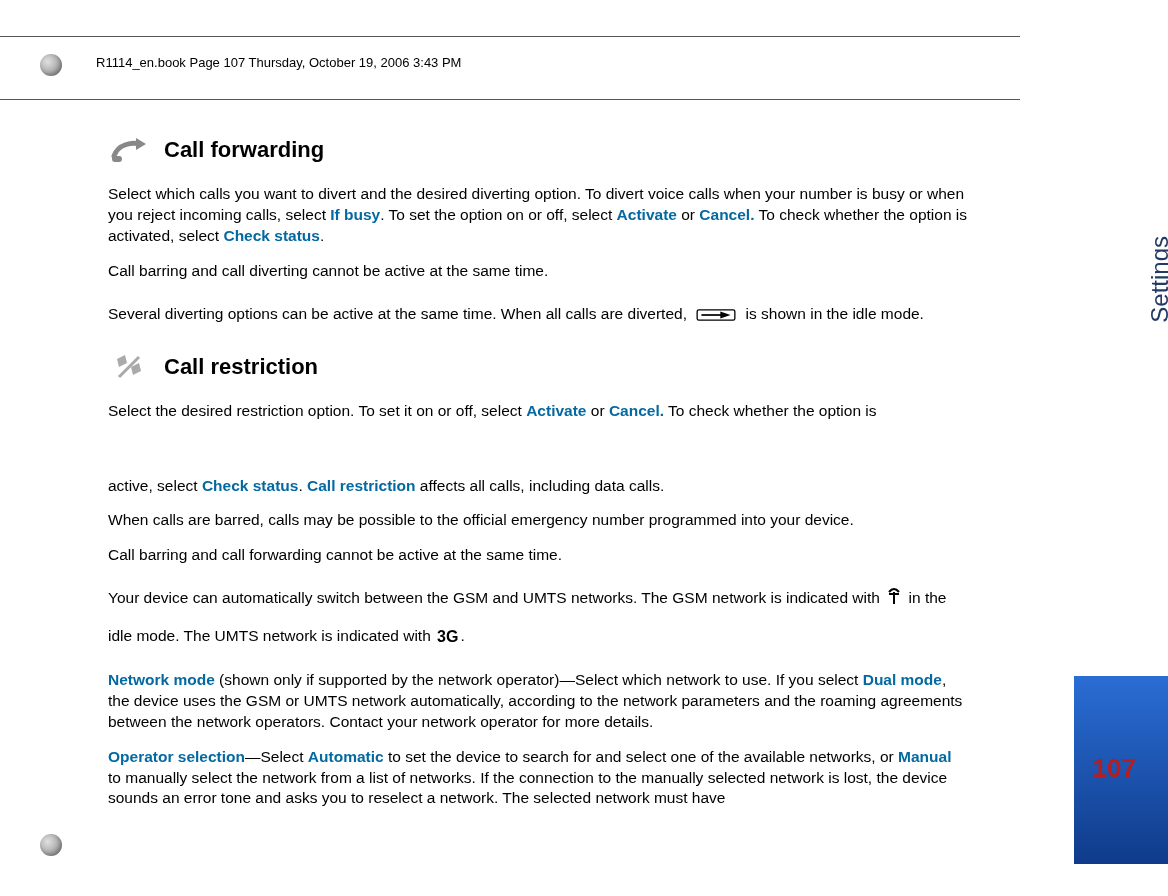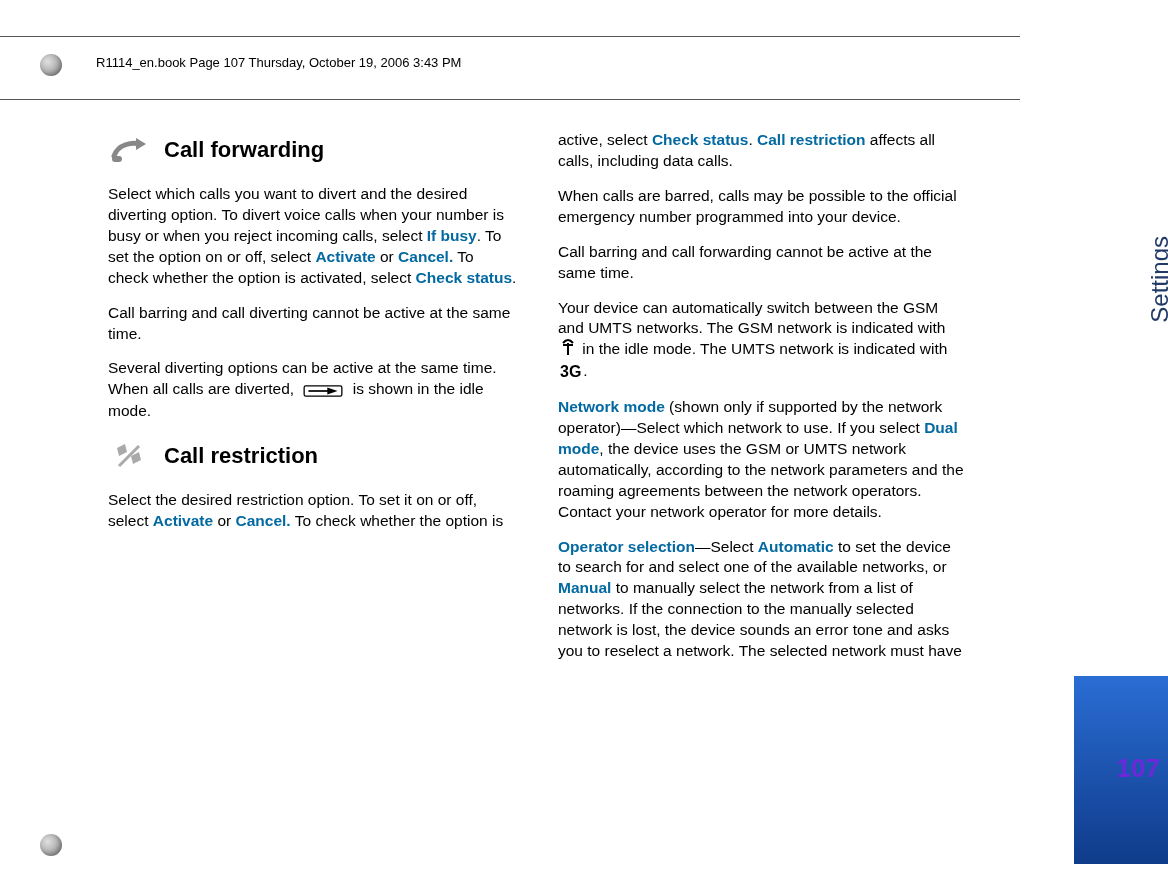--- a/index.html
+++ b/index.html
@@ -32,20 +32,21 @@
     font-family: Liberation Sans, sans-serif;
     color: #000;
   }
   .content-area {
     position: absolute;
     top: 130px;
     left: 108px;
     width: 860px;
     display: flex;
     gap: 40px;
+    flex-direction: column;
   }
   .col {
     flex: 1;
     font-size: 15.5px;
     line-height: 1.35;
   }
   .col p { margin: 0 0 14px 0; }
   .section-head {
     display: flex;
     align-items: center;
@@ -63,21 +64,21 @@
     height: 40px;
     display: flex;
     align-items: center;
     justify-content: center;
     flex-shrink: 0;
   }
   .blue { color: #0369a1; font-weight: bold; }
   .inline-icon {
     display: inline-block;
     vertical-align: middle;
-    margin: 0 2px;
+    margin: 8px 2px;
   }
   .sidebar {
     position: absolute;
     right: 0;
     top: 36px;
     height: 828px;
     width: 94px;
   }
   .sidebar-top {
     width: 94px;
@@ -94,25 +95,25 @@
     font-size: 24px;
     color: #223a66;
   }
   .sidebar-bottom {
     width: 94px;
     height: 188px;
     background: linear-gradient(to bottom, #2a6dd4 0%, #0f3b8a 100%);
   }
   .page-num {
     position: absolute;
-    right: 8px;
+    right: 32px;
     bottom: 80px;
     font-size: 26px;
     font-weight: bold;
-    color: #6d28d9;
+    color: #b91c1c;
     margin-left: 20px;
   }
   .spiral-dot {
     width: 22px;
     height: 22px;
     border-radius: 50%;
     background: radial-gradient(circle at 35% 35%, #e0e0e0 0%, #a8a8a8 60%, #7b7b7b 100%);
     box-shadow: inset -2px -2px 4px rgba(0,0,0,0.25);
     position: absolute;
   }

